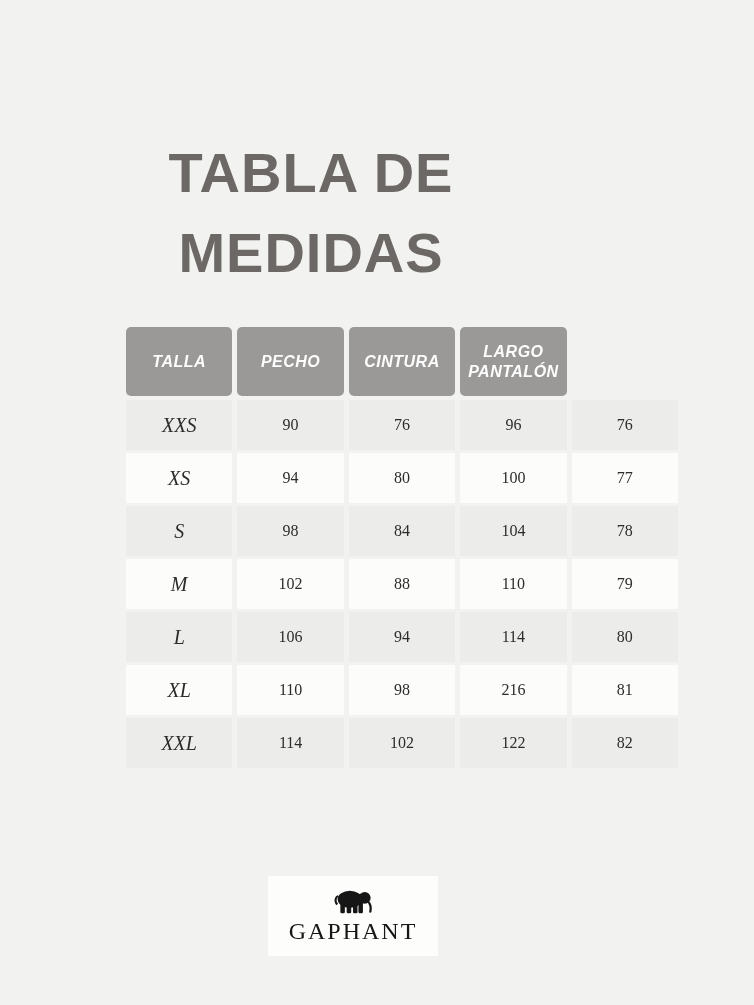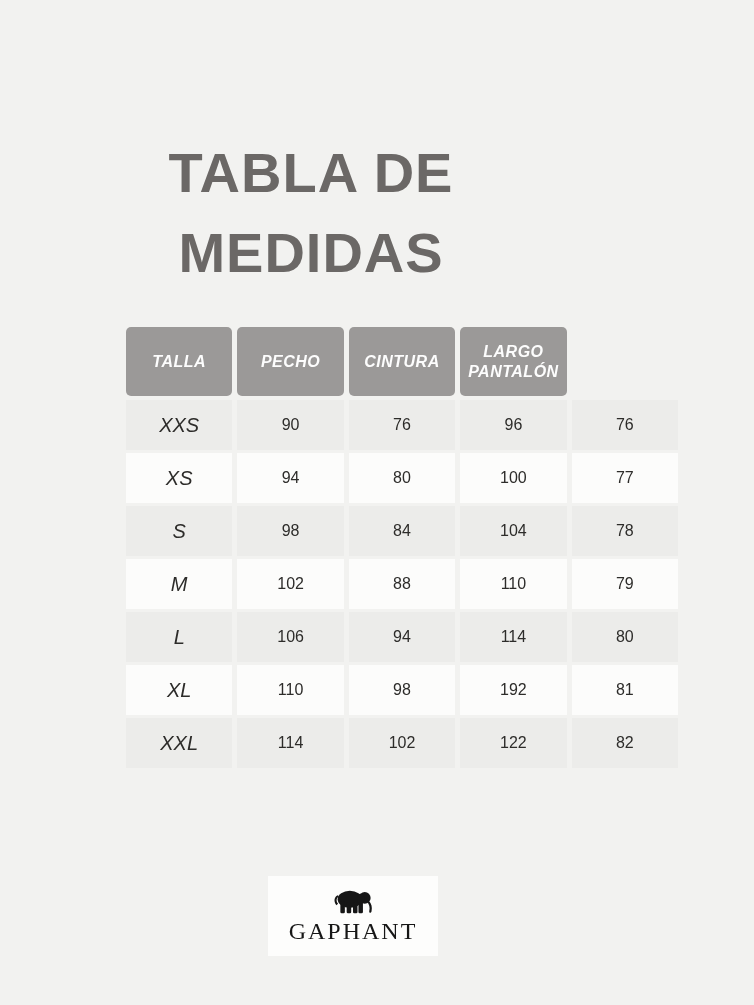--- a/index.html
+++ b/index.html
@@ -43,21 +43,21 @@
     font-style:italic;
     font-weight:700;
     font-size:16px;
     line-height:20px;
     letter-spacing:.5px;
     display:flex;align-items:center;justify-content:center;
     text-align:center;
     padding:0 6px;
     box-sizing:border-box;
   }
-  .tbody .grid-row{margin-top:3px;}
+  .tbody .grid-row{margin-top:3px;font-family:Liberation Serif, serif;}
   .tbody .grid-row:first-child{margin-top:4px;}
   .td{
     height:50px;
     display:flex;align-items:center;justify-content:center;
     color:#2d2c2a;
     font-size:16px;
   }
   .row-gray .td{background:#ececea;}
   .row-white .td{background:#fcfcfb;}
   .td.size-label{font-style:italic;font-size:20px;}
@@ -137,21 +137,21 @@
         <div class="td">106</div>
         <div class="td">94</div>
         <div class="td">114</div>
         <div class="td">80</div>
       </div>
 
       <div class="grid-row row-white">
         <div class="td size-label">XL</div>
         <div class="td">110</div>
         <div class="td">98</div>
-        <div class="td">192</div>
+        <div class="td">216</div>
         <div class="td">81</div>
       </div>
 
       <div class="grid-row row-gray">
         <div class="td size-label">XXL</div>
         <div class="td">114</div>
         <div class="td">102</div>
         <div class="td">122</div>
         <div class="td">82</div>
       </div>

